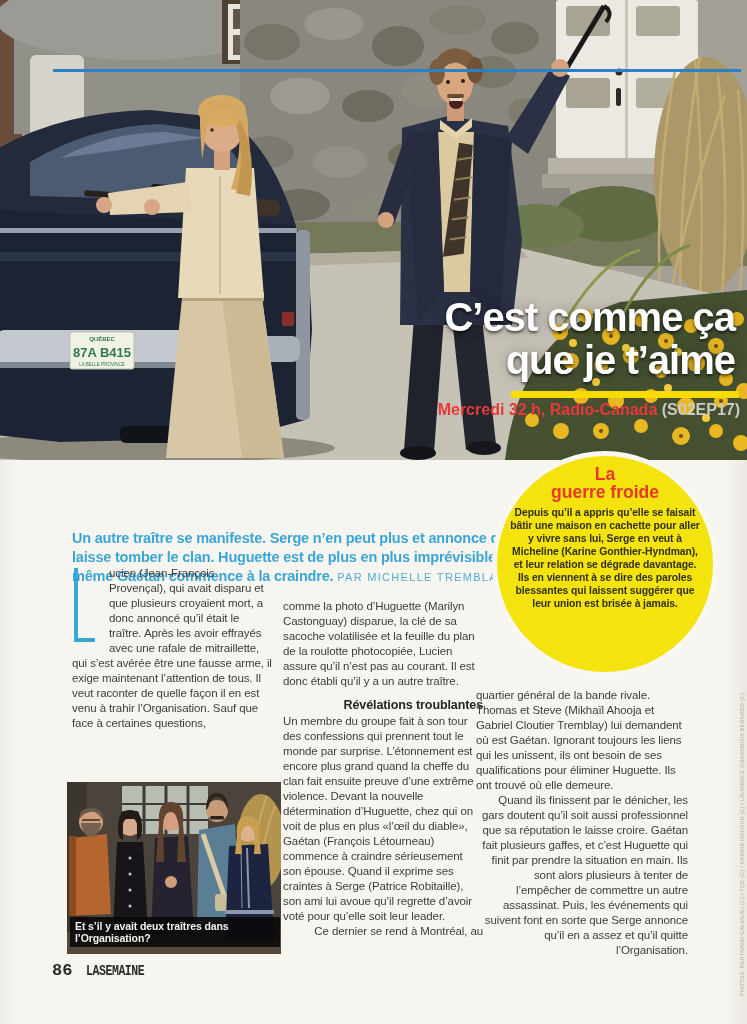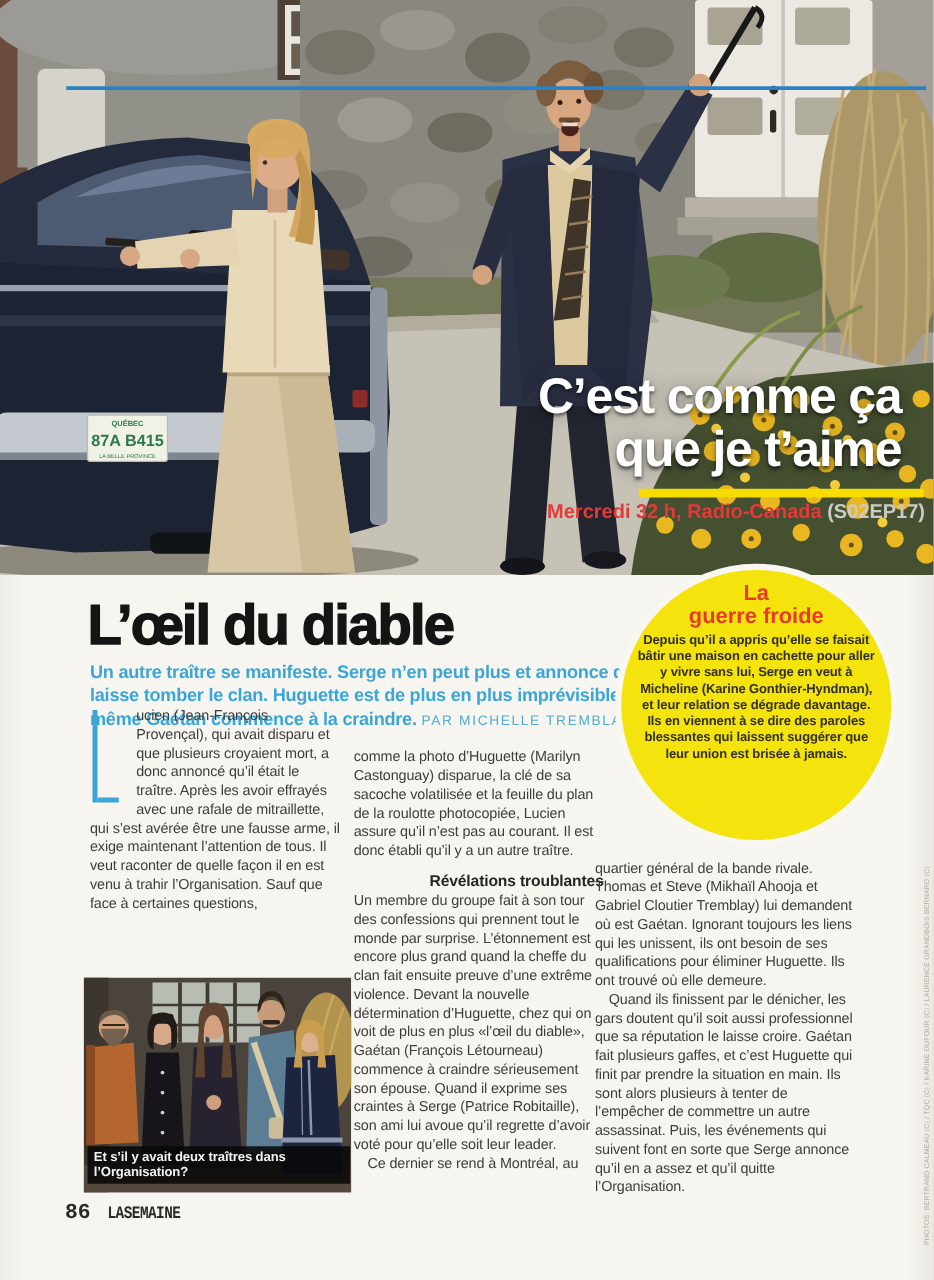--- a/index.html
+++ b/index.html
@@ -5,21 +5,21 @@
   html,body{margin:0;padding:0;background:#dcdad4;}
   .page{
     position:relative;width:747px;height:1024px;overflow:hidden;
     background:linear-gradient(90deg,#eeece6 0,#f7f5f0 2.5%,#f7f5f0 97%,#eae8e1 100%);
     font-family:"Liberation Sans", sans-serif;
   }
   
   .hero{position:absolute;left:0;top:0;width:747px;height:460px;}
   .hero svg{display:block;width:747px;height:460px;}
   .show-title{
-    position:absolute;right:26px;top:296px;text-align:right;color:#fff;
+    position:absolute;right:12px;top:296px;text-align:right;color:#fff;
     font-size:40px;font-weight:bold;line-height:1.07;letter-spacing:-1px;
     text-shadow:0 2px 3px rgba(0,0,0,.6),0 0 14px rgba(0,0,0,.3);
   }
   .yellow-rule{position:absolute;right:8px;top:391px;width:228px;height:7px;background:#f6dc00;}
   .schedule{position:absolute;right:7px;top:401px;font-size:16px;font-weight:bold;white-space:nowrap;}
   .schedule .sched-main{color:#e6393a;}
   .schedule .sched-ep{color:#cbcbc6;font-weight:bold;}
   
   .headline{
     position:absolute;left:70px;top:474px;margin:0;color:#141414;
@@ -35,21 +35,21 @@
   .col p{margin:0;}
   .col-1{left:72px;top:566px;width:201px;}
   .col-2{left:283px;top:599px;width:200px;}
   .col-3{left:476px;top:688px;width:212px;}
   .dropcap-L{
     float:left;width:22px;height:74px;margin:2px 9px 0 2px;position:relative;
     border-left:4px solid #3ba6d6;
   }
   .dropcap-L::after{content:"";position:absolute;left:0;bottom:0;width:17px;height:4px;background:#3ba6d6;}
   .subhead{font-weight:bold;color:#262524;font-size:12.5px;margin:9px 0 1px 0 !important;text-align:right;}
-  .indent{text-indent:11px;}
+  .indent{text-indent:11px;text-align:right;}
   
   .cast-photo{position:absolute;left:67px;top:782px;width:216px;height:172px;}
   .cast-photo svg{display:block;width:214px;height:172px;}
   .photo-caption{
     position:absolute;left:3px;right:3px;bottom:7px;background:rgba(8,8,8,.88);
     color:#f4f2ee;font-size:10.5px;font-weight:bold;padding:3px 5px;letter-spacing:-.1px;
   }
   
   .circle{
     position:absolute;left:492px;top:451px;width:226px;height:226px;border-radius:50%;
@@ -291,21 +291,20 @@
       <div>C’est comme ça</div>
       <div>que je t’aime</div>
     </div>
     <div class="yellow-rule"></div>
     <div class="schedule">
       <span class="sched-main">Mercredi 32 h, Radio-Canada</span>
       <span class="sched-ep">(S02EP17)</span>
     </div>
   </div>
 
-  <h1 class="headline">L’œil du diable</h1>
   <p class="standfirst">
     <span>Un autre traître se manifeste. Serge n’en peut plus et annonce qu’il laisse tomber le clan. Huguette est de plus en plus imprévisible, et même Gaétan commence à la craindre.</span>
     <span class="byline">PAR MICHELLE TREMBLAY</span>
   </p>
 
   <div class="col col-1">
     <div class="dropcap-L"></div>
     <p>ucien (Jean-François Provençal), qui avait disparu et que plusieurs croyaient mort, a donc annoncé qu’il était le traître. Après les avoir effrayés avec une rafale de mitraillette, qui s’est avérée être une fausse arme, il exige maintenant l’attention de tous. Il veut raconter de quelle façon il en est venu à trahir l’Organisation. Sauf que face à certaines questions,</p>
   </div>
 

